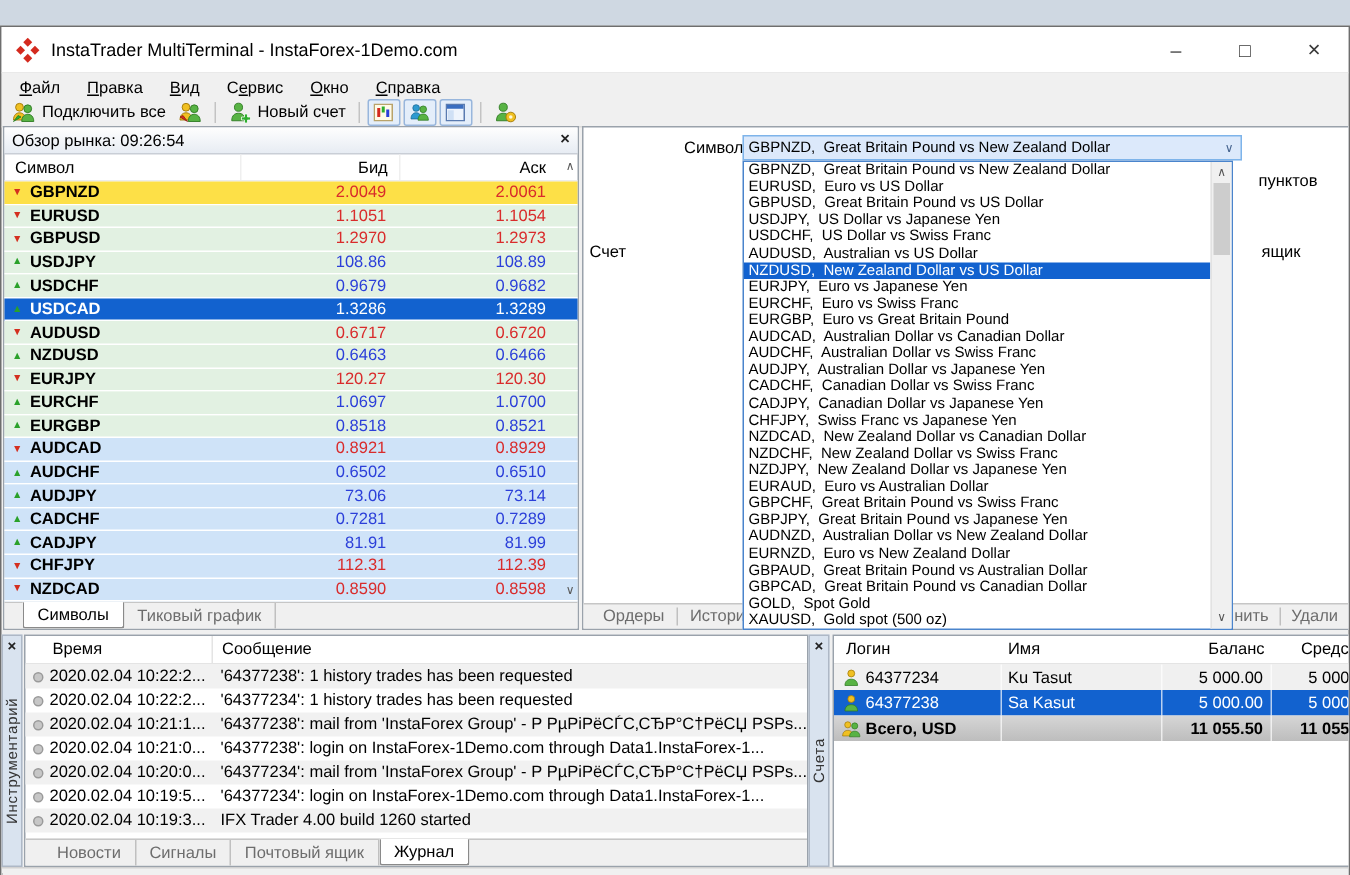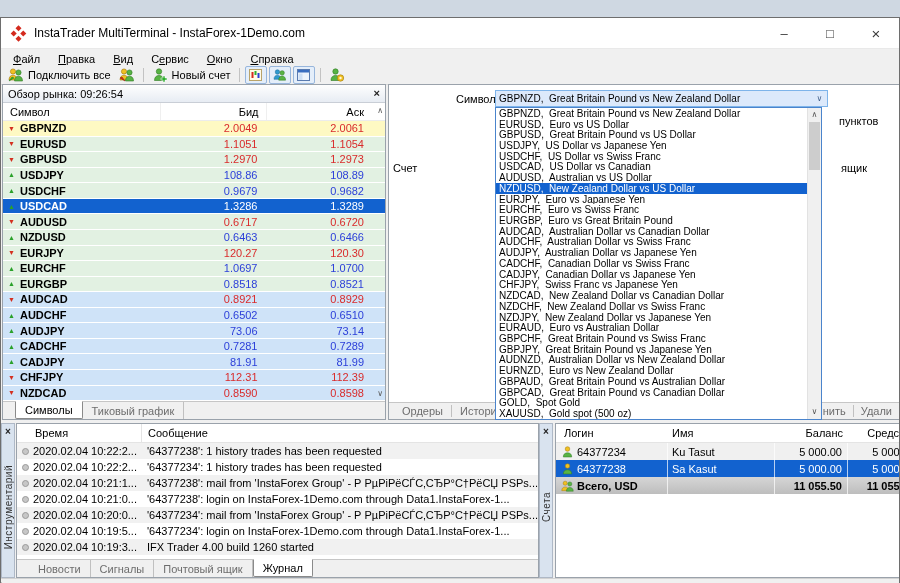--- a/index.html
+++ b/index.html
@@ -32,21 +32,21 @@
   .mw{position:absolute;left:1px;top:1px;width:384px;height:336px;border:1px solid #9aa2ab;background:#fff;display:flex;flex-direction:column;box-sizing:border-box}
   .mw-title{height:17px;flex:0 0 17px;background:linear-gradient(#fefefe,#e7ecf3);border-bottom:1px solid #c9ced6;display:flex;align-items:center;padding:0 5px}
   .mw-close{margin-left:auto;font-weight:bold;font-size:11px;line-height:1;color:#222}
   .mw-head{display:flex;height:17px;flex:0 0 17px;align-items:center;border-bottom:1px solid #ececec;padding-right:14px;position:relative}
   .mw-col-sym{flex:0 0 150px;padding-left:7px}
   .mw-col-bid,.mw-col-ask{flex:1;text-align:right;padding-right:7px;border-left:1px solid #efefef;height:100%;display:flex;align-items:center;justify-content:flex-end}
   .mw-rows{flex:1;display:flex;flex-direction:column;position:relative}
   .mw-row{flex:1;display:flex;align-items:center;padding-right:14px;border-bottom:1px solid #fff;box-sizing:border-box}
   .mw-sym{flex:0 0 150px;display:flex;align-items:center;gap:5px;padding-left:5px;font-weight:bold}
   .mw-bid,.mw-ask{flex:1;text-align:right;padding-right:7px}
-  .tone-yellow{background:#fef9c3}
+  .tone-yellow{background:#fde047}
   .tone-green{background:#e2f1e2}
   .tone-blue{background:#cfe3f8}
   .tone-selected{background:#1262cf;color:#fff}
   .mw-arrow{font-style:normal;font-size:7px;line-height:1}
   .trend-down .mw-arrow::before{content:"▼";color:#d42f1f}
   .trend-up .mw-arrow::before{content:"▲";color:#2aa12a}
   .trend-down .mw-bid,.trend-down .mw-ask{color:#d92b2b}
   .trend-up .mw-bid,.trend-up .mw-ask{color:#2b3fd9}
   .tone-selected .mw-bid,.tone-selected .mw-ask{color:#fff}
   .scroll-glyph{position:absolute;right:2px;font-size:8px;color:#5a5a5a;line-height:1}
@@ -432,21 +432,20 @@
             <div class="dd-item dd-sel-no">GBPNZD,  Great Britain Pound vs New Zealand Dollar</div>
 
             <div class="dd-item dd-sel-no">EURUSD,  Euro vs US Dollar</div>
 
             <div class="dd-item dd-sel-no">GBPUSD,  Great Britain Pound vs US Dollar</div>
 
             <div class="dd-item dd-sel-no">USDJPY,  US Dollar vs Japanese Yen</div>
 
             <div class="dd-item dd-sel-no">USDCHF,  US Dollar vs Swiss Franc</div>
 
-            <div class="dd-item dd-sel-no">USDCAD,  US Dollar vs Canadian</div>
 
             <div class="dd-item dd-sel-no">AUDUSD,  Australian vs US Dollar</div>
 
             <div class="dd-item dd-sel-yes">NZDUSD,  New Zealand Dollar vs US Dollar</div>
 
             <div class="dd-item dd-sel-no">EURJPY,  Euro vs Japanese Yen</div>
 
             <div class="dd-item dd-sel-no">EURCHF,  Euro vs Swiss Franc</div>
 
             <div class="dd-item dd-sel-no">EURGBP,  Euro vs Great Britain Pound</div>

